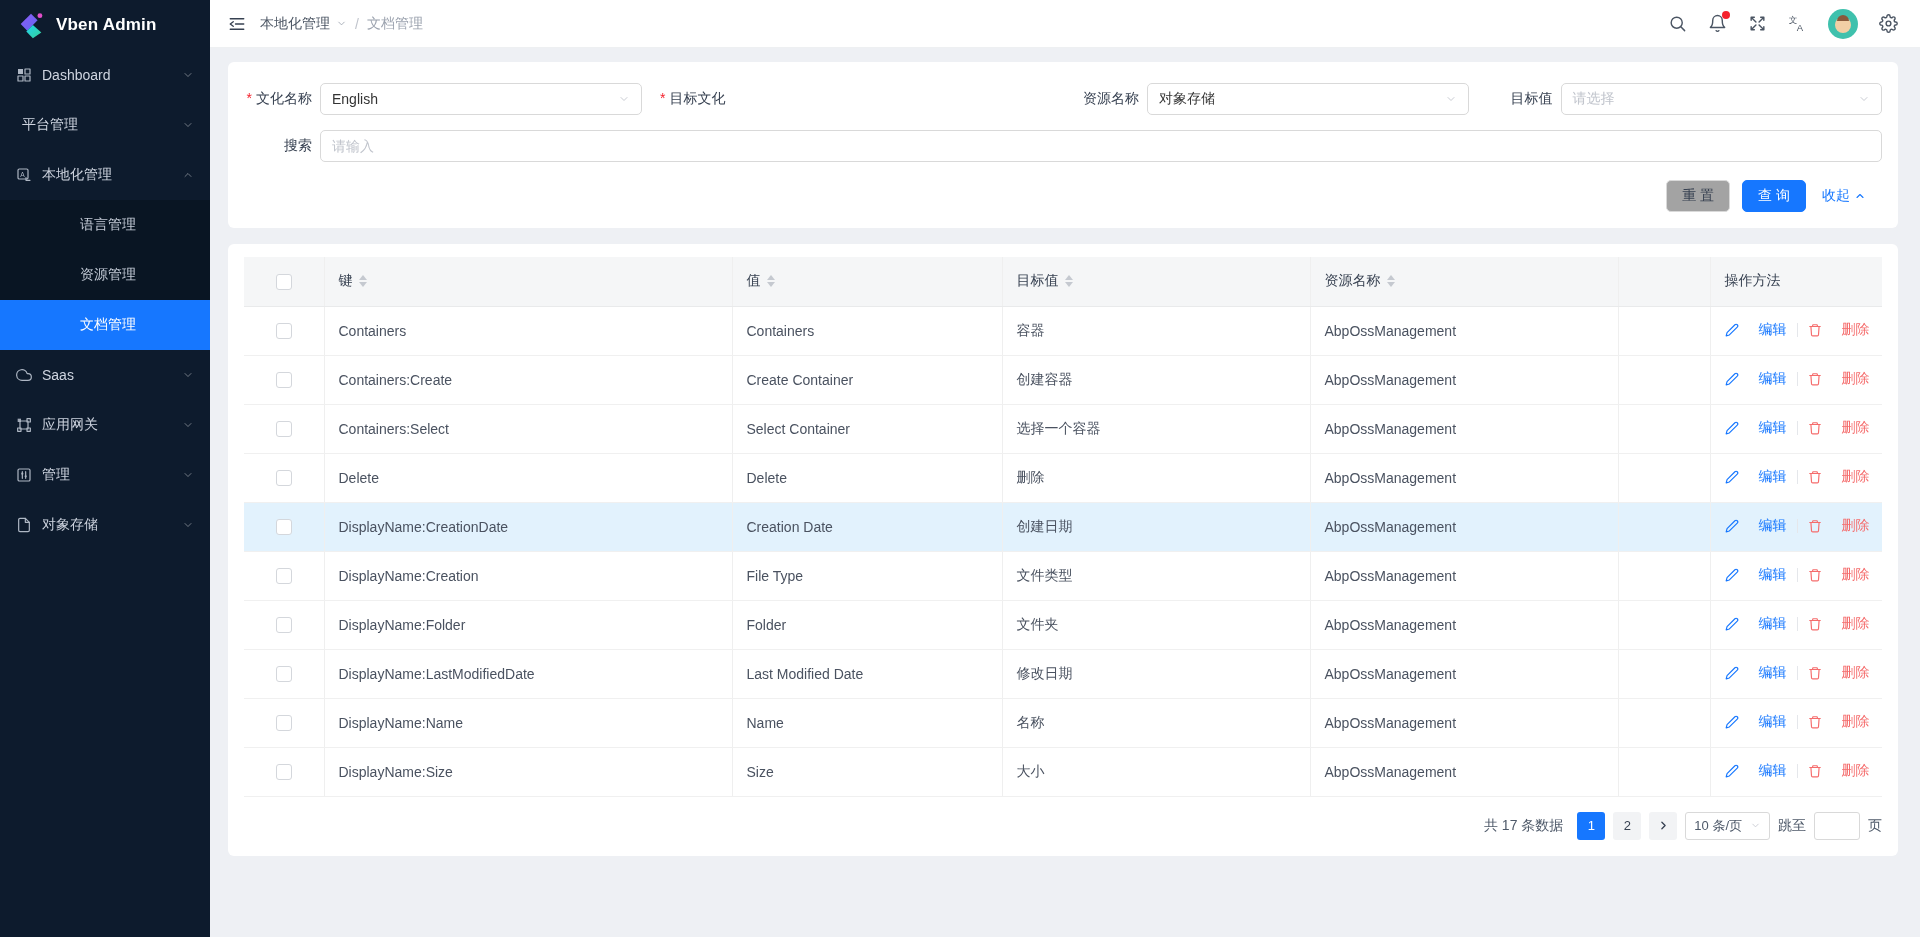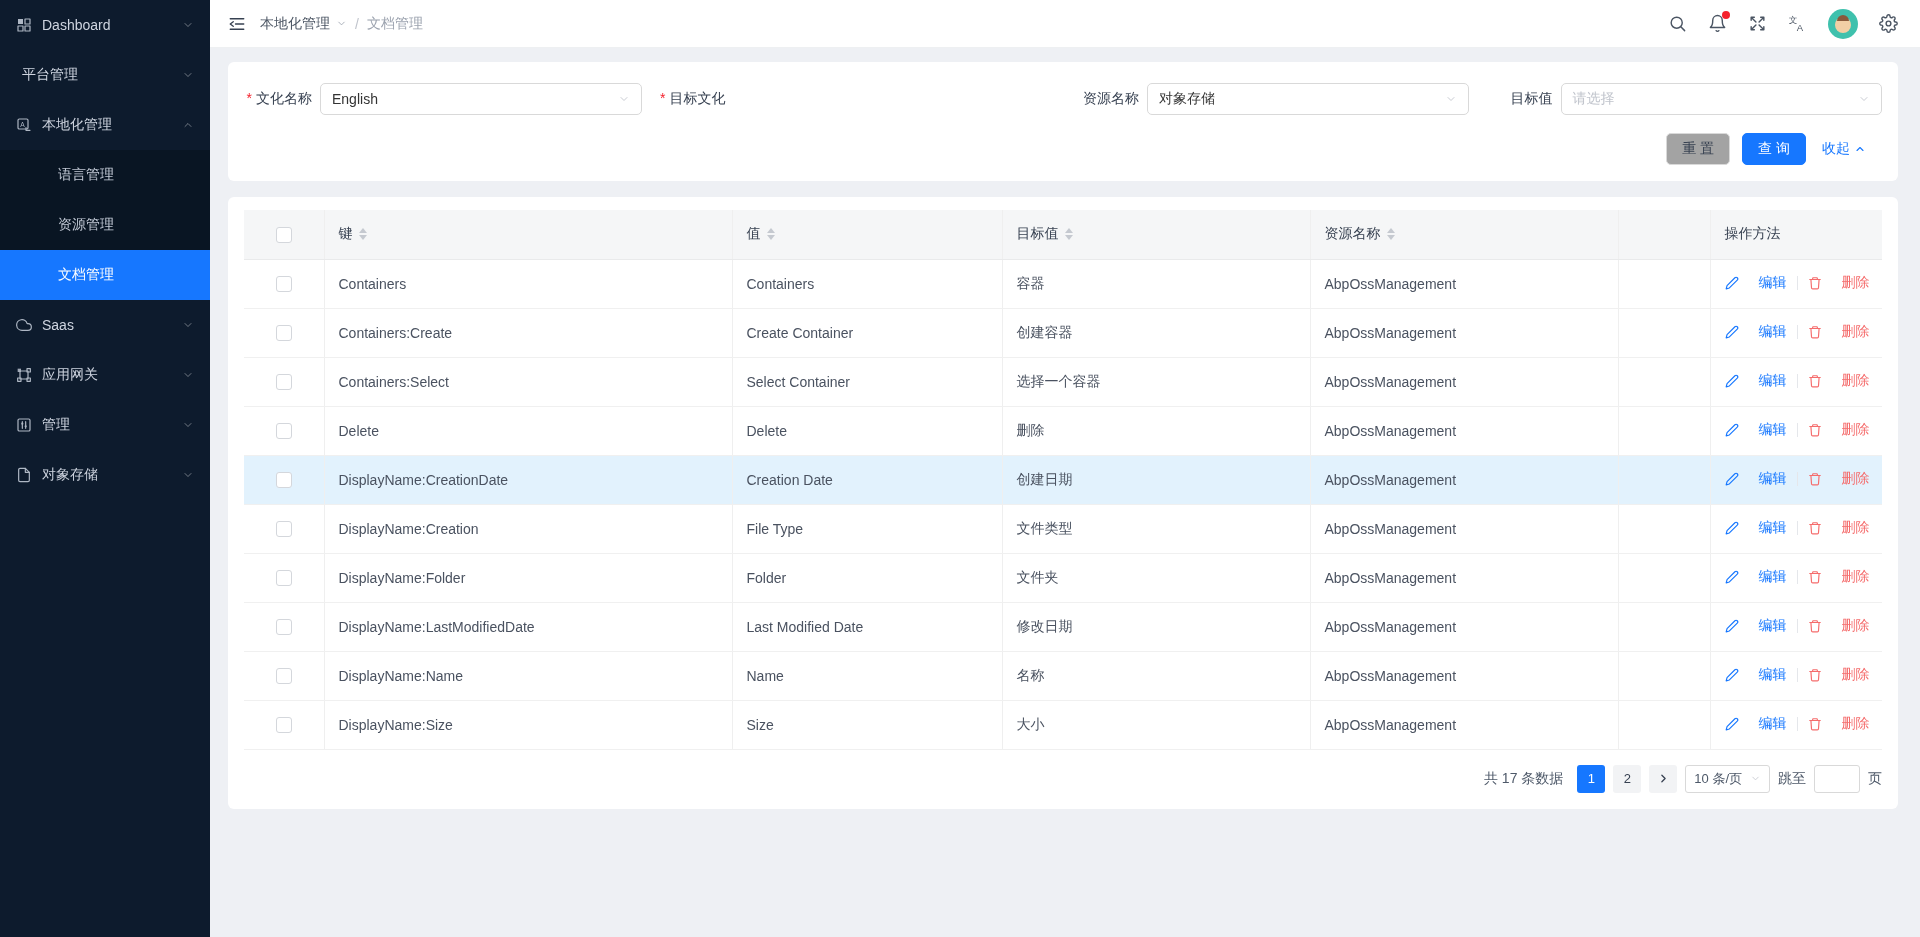--- a/index.html
+++ b/index.html
@@ -12,21 +12,21 @@
   .sidebar { width:210px; height:100%; background:var(--sidebar-bg,#0d1b2d); color:#cfd5e0; flex:none; display:flex; flex-direction:column; }
   .logo { height:50px; display:flex; align-items:center; padding:0 16px; gap:10px; }
   .logo-text { color:#fff; font-size:17px; font-weight:bold; letter-spacing:.2px; }
   .menu { flex:1; }
   .menu-item { height:50px; display:flex; align-items:center; padding:0 16px; gap:10px; cursor:pointer; font-size:14px; }
   .menu-item .ic { width:16px; height:16px; color:#aeb7c4; }
   .menu-item .lbl { flex:1; }
   .menu-item .chev { width:12px; height:12px; color:rgba(255,255,255,.45); }
   .menu-item.no-icon { padding-left:22px; }
   .submenu { background:var(--sidebar-sub-bg,#091523); }
-  .submenu-item { height:50px; display:flex; align-items:center; padding-left:58px; cursor:pointer; color:#c3cad6; }
+  .submenu-item { height:50px; display:flex; align-items:center; padding-left:80px; cursor:pointer; color:#c3cad6; }
   .submenu-item.active { background:var(--accent,#1677ff); color:#fff; }
 
   
   .main { flex:1; display:flex; flex-direction:column; height:100%; }
   .topbar { height:48px; background:#fff; display:flex; align-items:center; justify-content:space-between; padding:0 22px 0 18px; border-bottom:1px solid #eef0f2; flex:none; }
   .topbar-left { display:flex; align-items:center; gap:14px; }
   .fold-btn { color:#374151; cursor:pointer; display:flex; }
   .crumb { display:flex; align-items:center; gap:6px; color:#4b5563; }
   .crumb .chev { width:11px; height:11px; color:#9ca3af; }
   .crumb-sep { color:#c0c4cc; margin:0 2px; }
@@ -199,20 +199,26 @@
       <path d="M19 6l-1 14a2 2 0 0 1-2 2H8a2 2 0 0 1-2-2L5 6"></path>
     </symbol>
   <symbol id="i-logo" viewBox="0 0 32 32">
       <path d="M5 15L16 4l7 7-11 11z" fill="url(#lg1)"></path>
       <path d="M11 23l7-7 9 8-9 6z" fill="url(#lg2)"></path>
       <circle cx="25.5" cy="6" r="2.6" fill="#e14eca"></circle>
     </symbol>
 </svg>
 
 <aside class="sidebar">
+  <div class="logo">
+    <svg class="ic" style="width:30px;height:30px;stroke:none">
+        <use href="#i-logo"></use>
+      </svg>
+    <span class="logo-text">Vben Admin</span>
+  </div>
   <nav class="menu">
     <div class="menu-item">
       <svg class="ic">
           <use href="#i-grid"></use>
         </svg>
       <span class="lbl">Dashboard</span>
       <svg class="ic chev">
           <use href="#i-chev-down"></use>
         </svg>
     </div>
@@ -356,20 +362,26 @@
         </div>
         <div class="f-item">
           <span class="f-label">目标值</span>
           <div class="sel disabled">
             <span class="sel-val placeholder">请选择</span>
             <svg class="ic caret">
                 <use href="#i-chev-down"></use>
               </svg>
           </div>
         </div>
+        <div class="f-item span4">
+          <span class="f-label">搜索</span>
+          <div class="inp">
+            <input placeholder="请输入" style="">
+          </div>
+        </div>
       </div>
       <div class="filter-actions">
         <button class="btn">重 置</button>
         <button class="btn primary">查 询</button>
         <span class="collapse-link">
           <span>收起</span>
           <svg class="ic chev">
               <use href="#i-chev-up"></use>
             </svg>
         </span>

